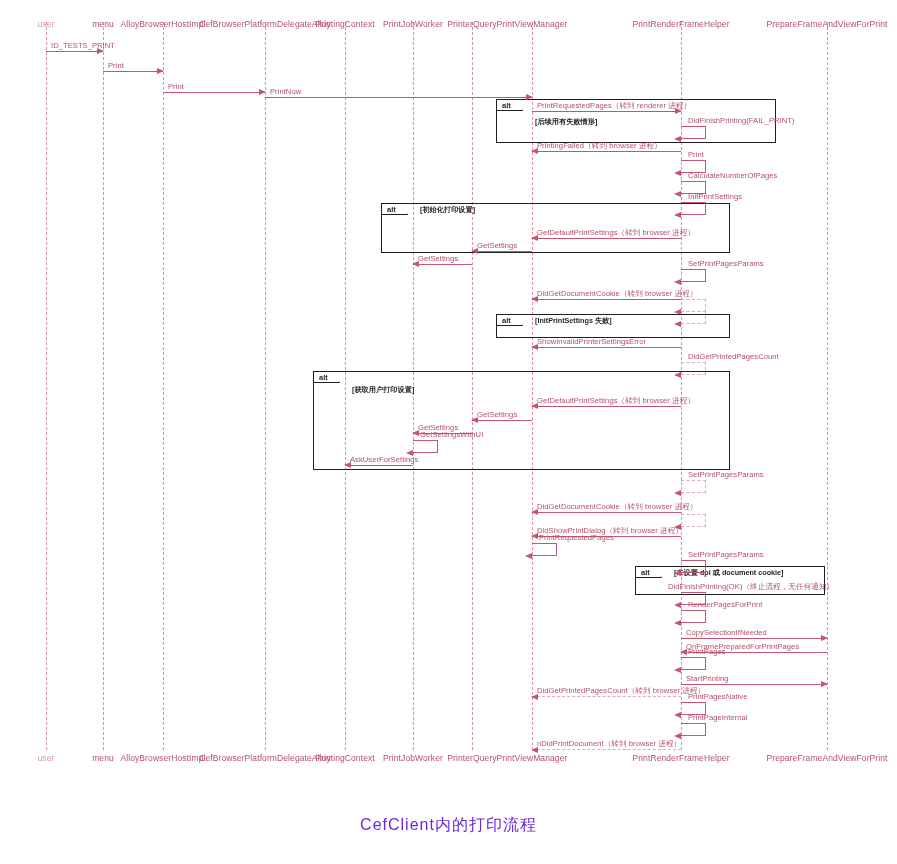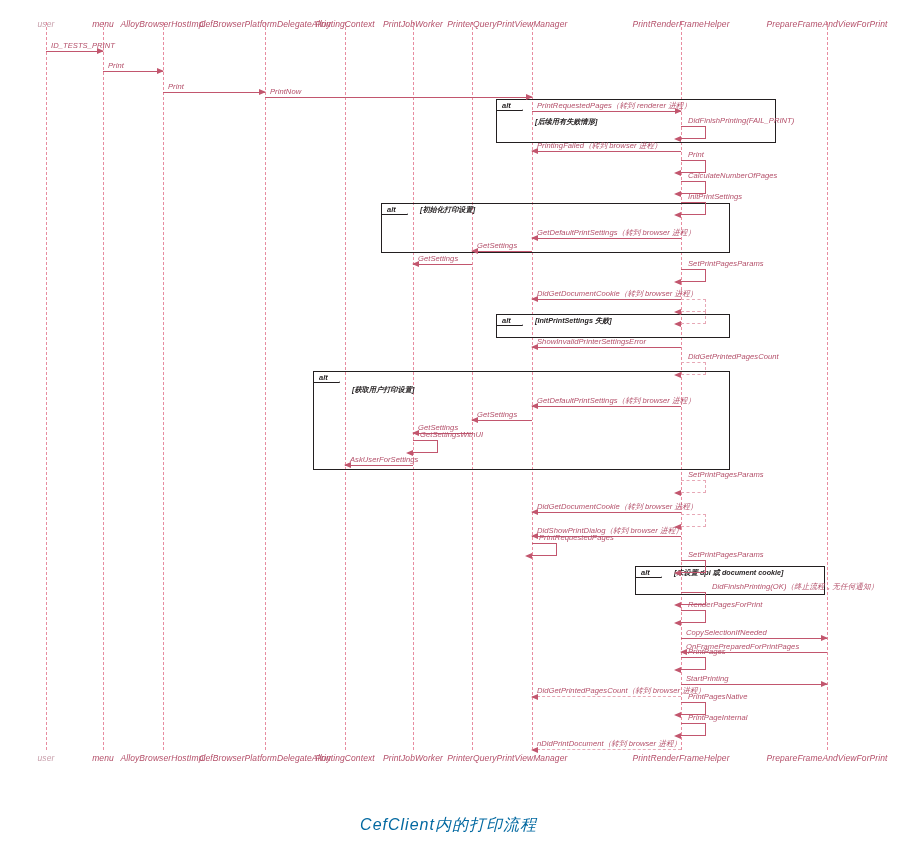--- a/index.html
+++ b/index.html
@@ -11,21 +11,20 @@
     width: 897px;
     height: 864px;
     font-family: "Liberation Sans", "DejaVu Sans", sans-serif;
     color: #c2566e;
     overflow: hidden;
   }
   #canvas {
     position: relative;
     width: 897px;
     height: 864px;
-    font-style: italic;
   }
   
   .lifeline {
     position: absolute;
     width: 0;
     border-left: 1px dashed #e88ca0;
     top: 22px;
     height: 728px;
   }
   .actor-label {
@@ -130,21 +129,21 @@
     white-space: nowrap;
     line-height: 11px;
   }
   
   .caption {
     position: absolute;
     left: 0;
     width: 897px;
     text-align: center;
     font-size: 16px;
-    color: #0369a1;
+    color: #6d28d9;
     letter-spacing: 1px;
   }
 </style>
 </head>
 <body>
 
 <div id="canvas">
   <div id="lifelines">
       <div class="lifeline" style="left: 46px;"></div>
       <div class="lifeline" style="left: 103px;"></div>
@@ -317,21 +316,21 @@
         <div class="head"></div>
       </div>
       <div class="msg-label" style="left: 539px; top: 533px;">PrintRequestedPages</div>
       <div class="selfcall" style="left: 681px; top: 560px; width: 24px; height: 11px;">
         <div class="head"></div>
       </div>
       <div class="msg-label" style="left: 688px; top: 550px;">SetPrintPagesParams</div>
       <div class="selfcall" style="left: 681px; top: 592px; width: 24px; height: 11px;">
         <div class="head"></div>
       </div>
-      <div class="msg-label" style="left: 712px; top: 582px;">DidFinishPrinting(OK)（终止流程，无任何通知）</div>
+      <div class="msg-label" style="left: 668px; top: 582px;">DidFinishPrinting(OK)（终止流程，无任何通知）</div>
       <div class="selfcall" style="left: 681px; top: 610px; width: 24px; height: 11px;">
         <div class="head"></div>
       </div>
       <div class="msg-label" style="left: 688px; top: 600px;">RenderPagesForPrint</div>
       <div class="msg" style="left: 681px; top: 638px; width: 146px;">
         <div class="head right"></div>
       </div>
       <div class="msg-label" style="left: 686px; top: 628px;">CopySelectionIfNeeded</div>
       <div class="msg" style="left: 681px; top: 652px; width: 146px;">
         <div class="head left"></div>

